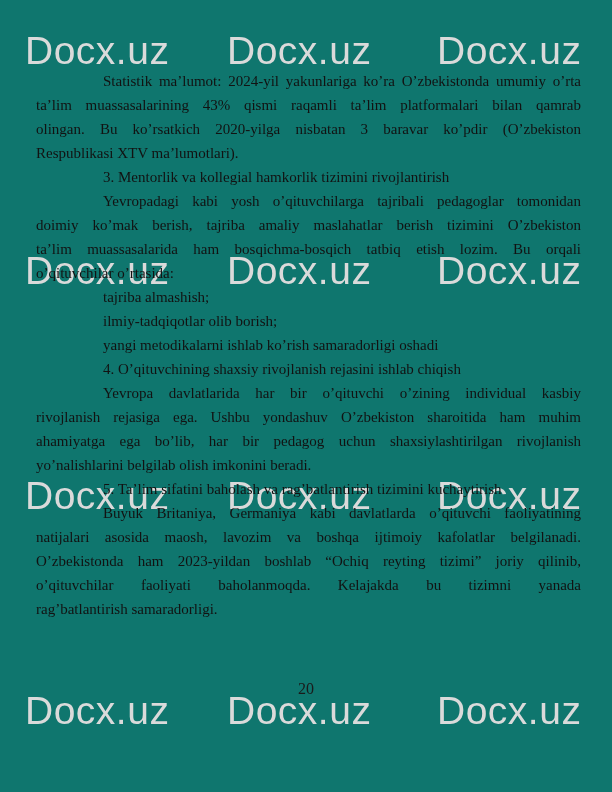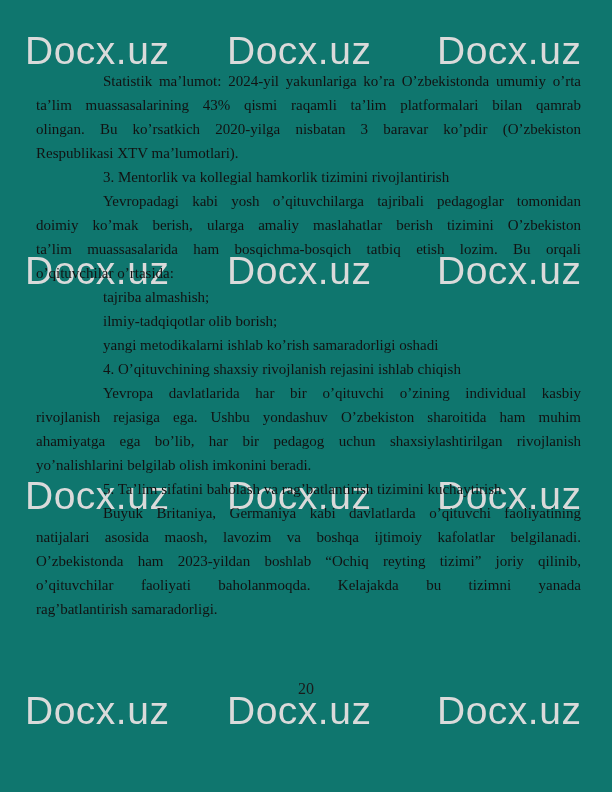--- a/index.html
+++ b/index.html
@@ -86,21 +86,21 @@
       <span class="watermark" style="top: 691px; left: 227px;">Docx.uz</span>
       <span class="watermark" style="top: 691px; left: 437px;">Docx.uz</span>
     </div>
   <div id="document-text">
       <div class="line justify indent">Statistik ma’lumot: 2024-yil yakunlariga ko’ra O’zbekistonda umumiy o’rta</div>
       <div class="line justify">ta’lim muassasalarining 43% qismi raqamli ta’lim platformalari bilan qamrab</div>
       <div class="line justify">olingan. Bu ko’rsatkich 2020-yilga nisbatan 3 baravar ko’pdir (O’zbekiston</div>
       <div class="line">Respublikasi XTV ma’lumotlari).</div>
       <div class="line indent">3. Mentorlik va kollegial hamkorlik tizimini rivojlantirish</div>
       <div class="line justify indent">Yevropadagi kabi yosh o’qituvchilarga tajribali pedagoglar tomonidan</div>
-      <div class="line justify">doimiy ko’mak berish, ularga amaliy maslahatlar berish tizimini O’zbekiston</div>
+      <div class="line justify">doimiy ko’mak berish, tajriba amaliy maslahatlar berish tizimini O’zbekiston</div>
       <div class="line justify">ta’lim muassasalarida ham bosqichma-bosqich tatbiq etish lozim. Bu orqali</div>
       <div class="line">o’qituvchilar o’rtasida:</div>
       <div class="line indent">tajriba almashish;</div>
       <div class="line indent">ilmiy-tadqiqotlar olib borish;</div>
       <div class="line indent">yangi metodikalarni ishlab ko’rish samaradorligi oshadi</div>
       <div class="line indent">4. O’qituvchining shaxsiy rivojlanish rejasini ishlab chiqish</div>
       <div class="line justify indent">Yevropa davlatlarida har bir o’qituvchi o’zining individual kasbiy</div>
       <div class="line justify">rivojlanish rejasiga ega. Ushbu yondashuv O’zbekiston sharoitida ham muhim</div>
       <div class="line justify">ahamiyatga ega bo’lib, har bir pedagog uchun shaxsiylashtirilgan rivojlanish</div>
       <div class="line">yo’nalishlarini belgilab olish imkonini beradi.</div>

